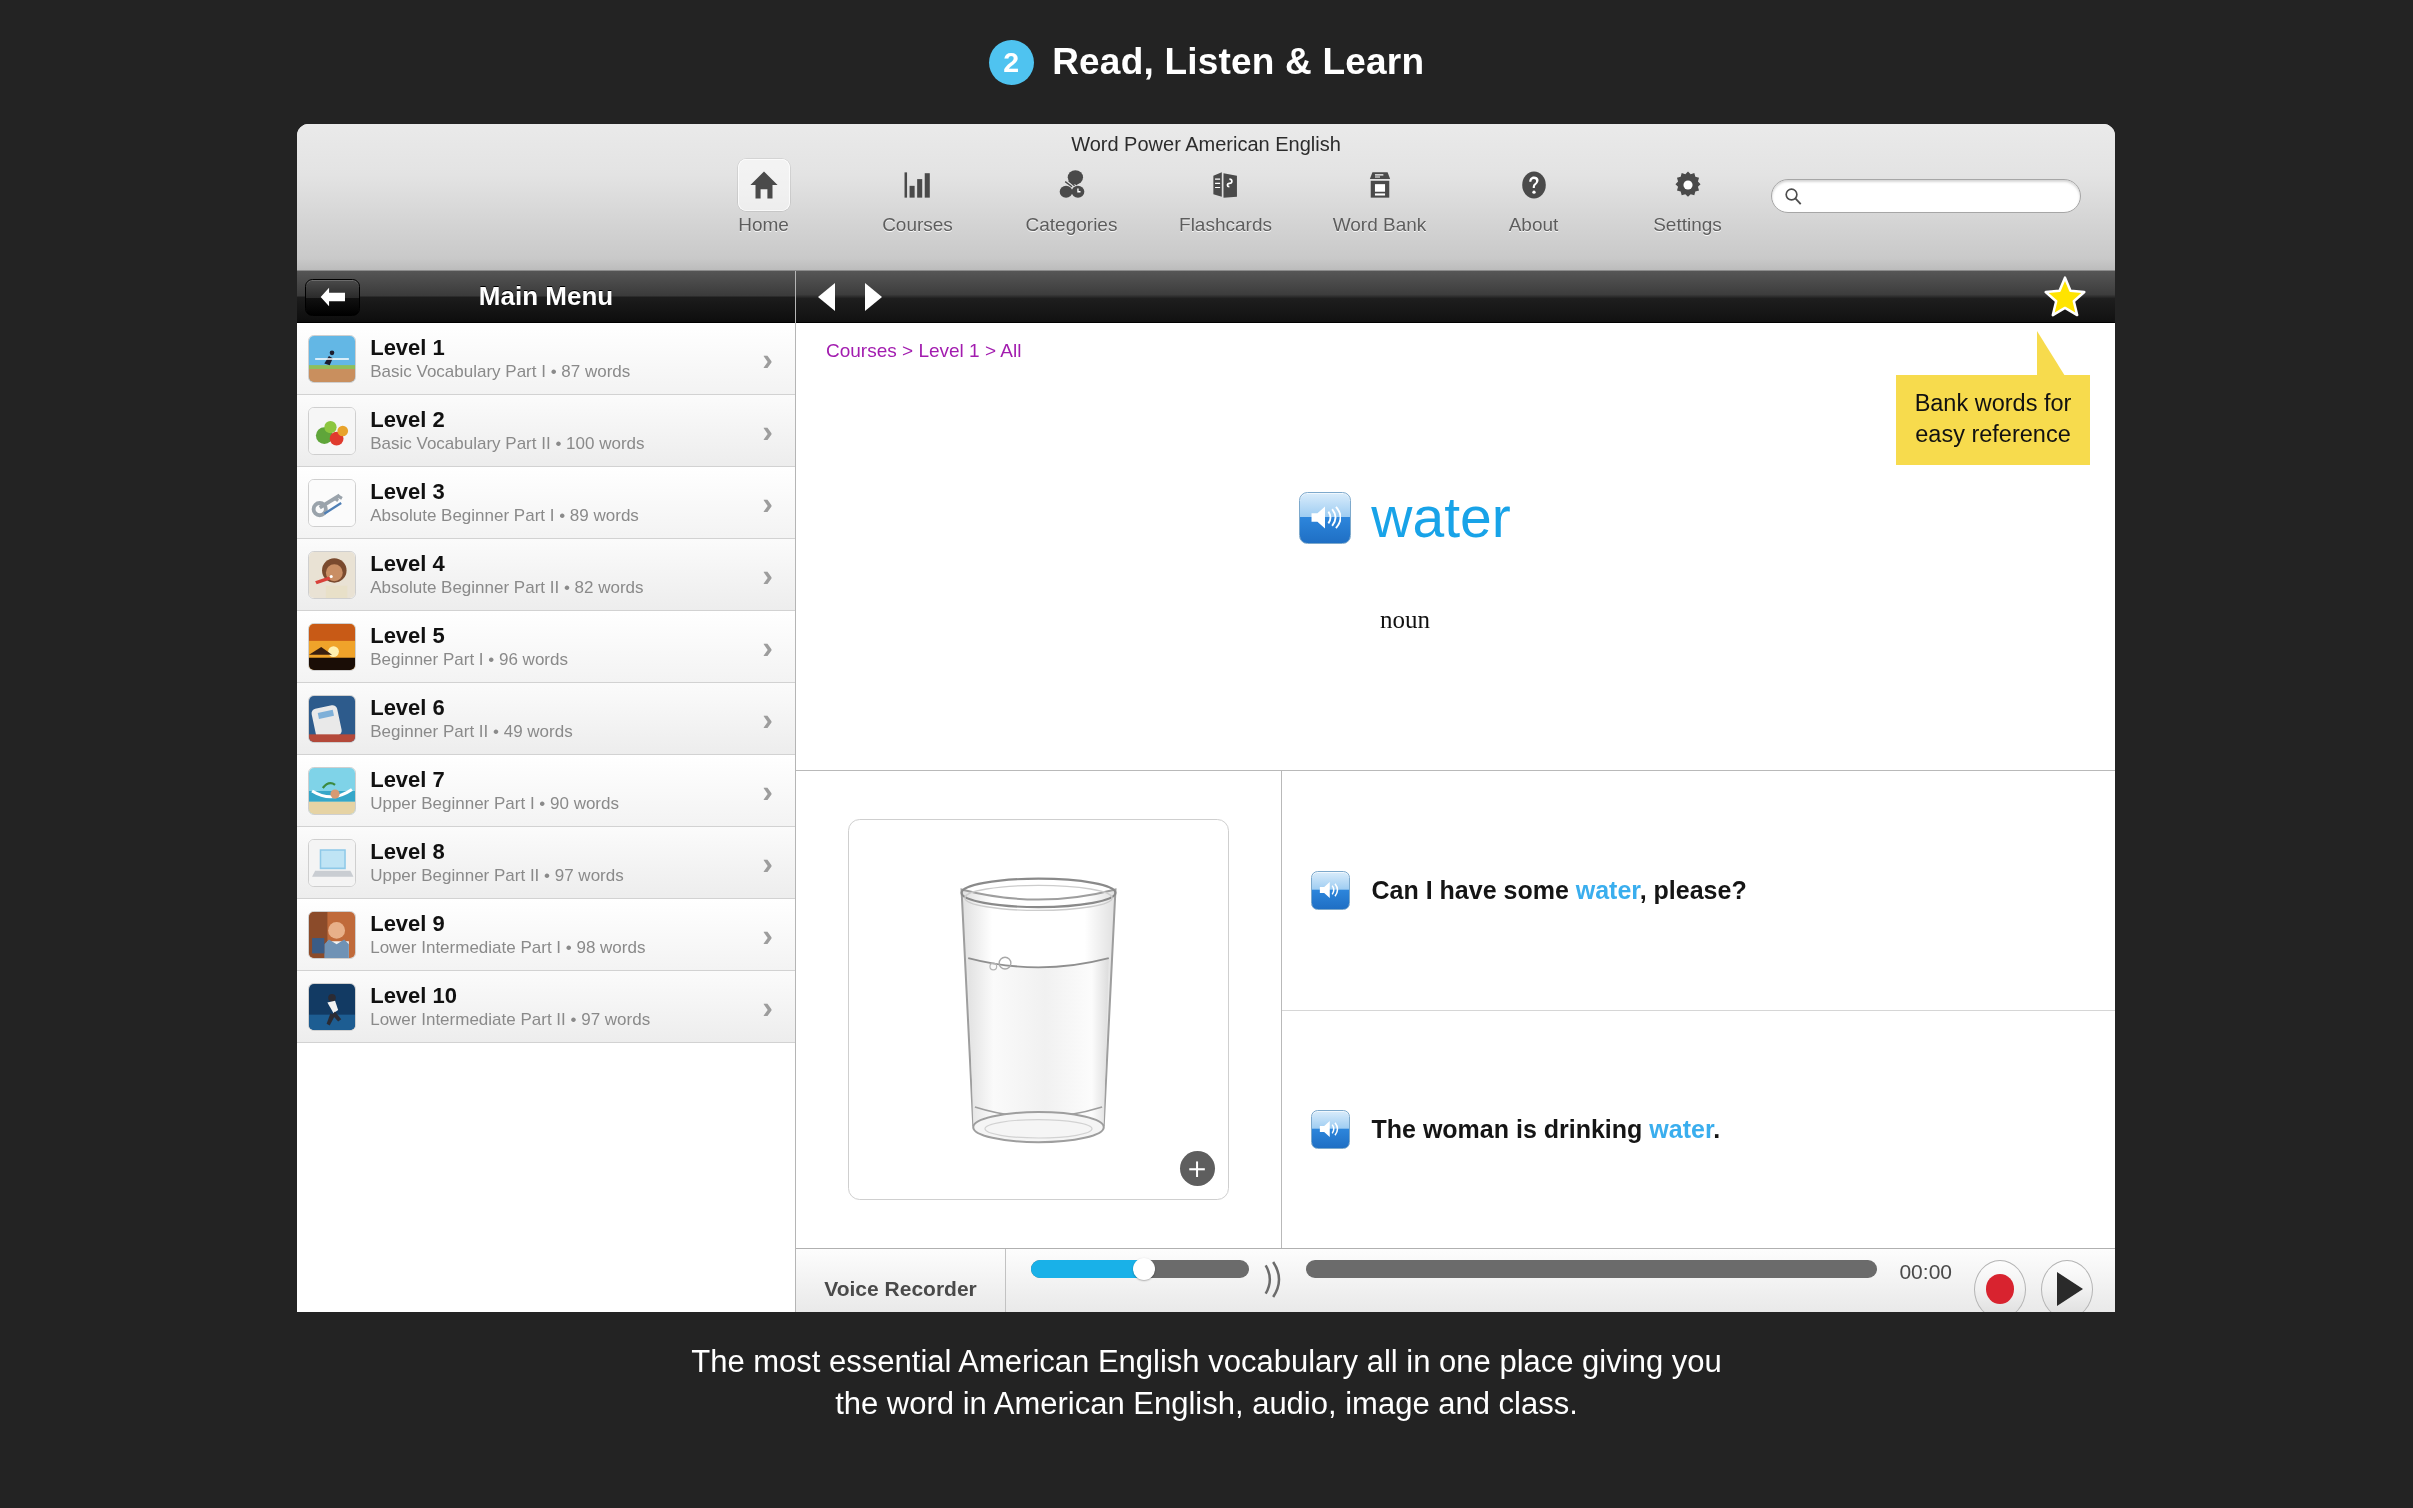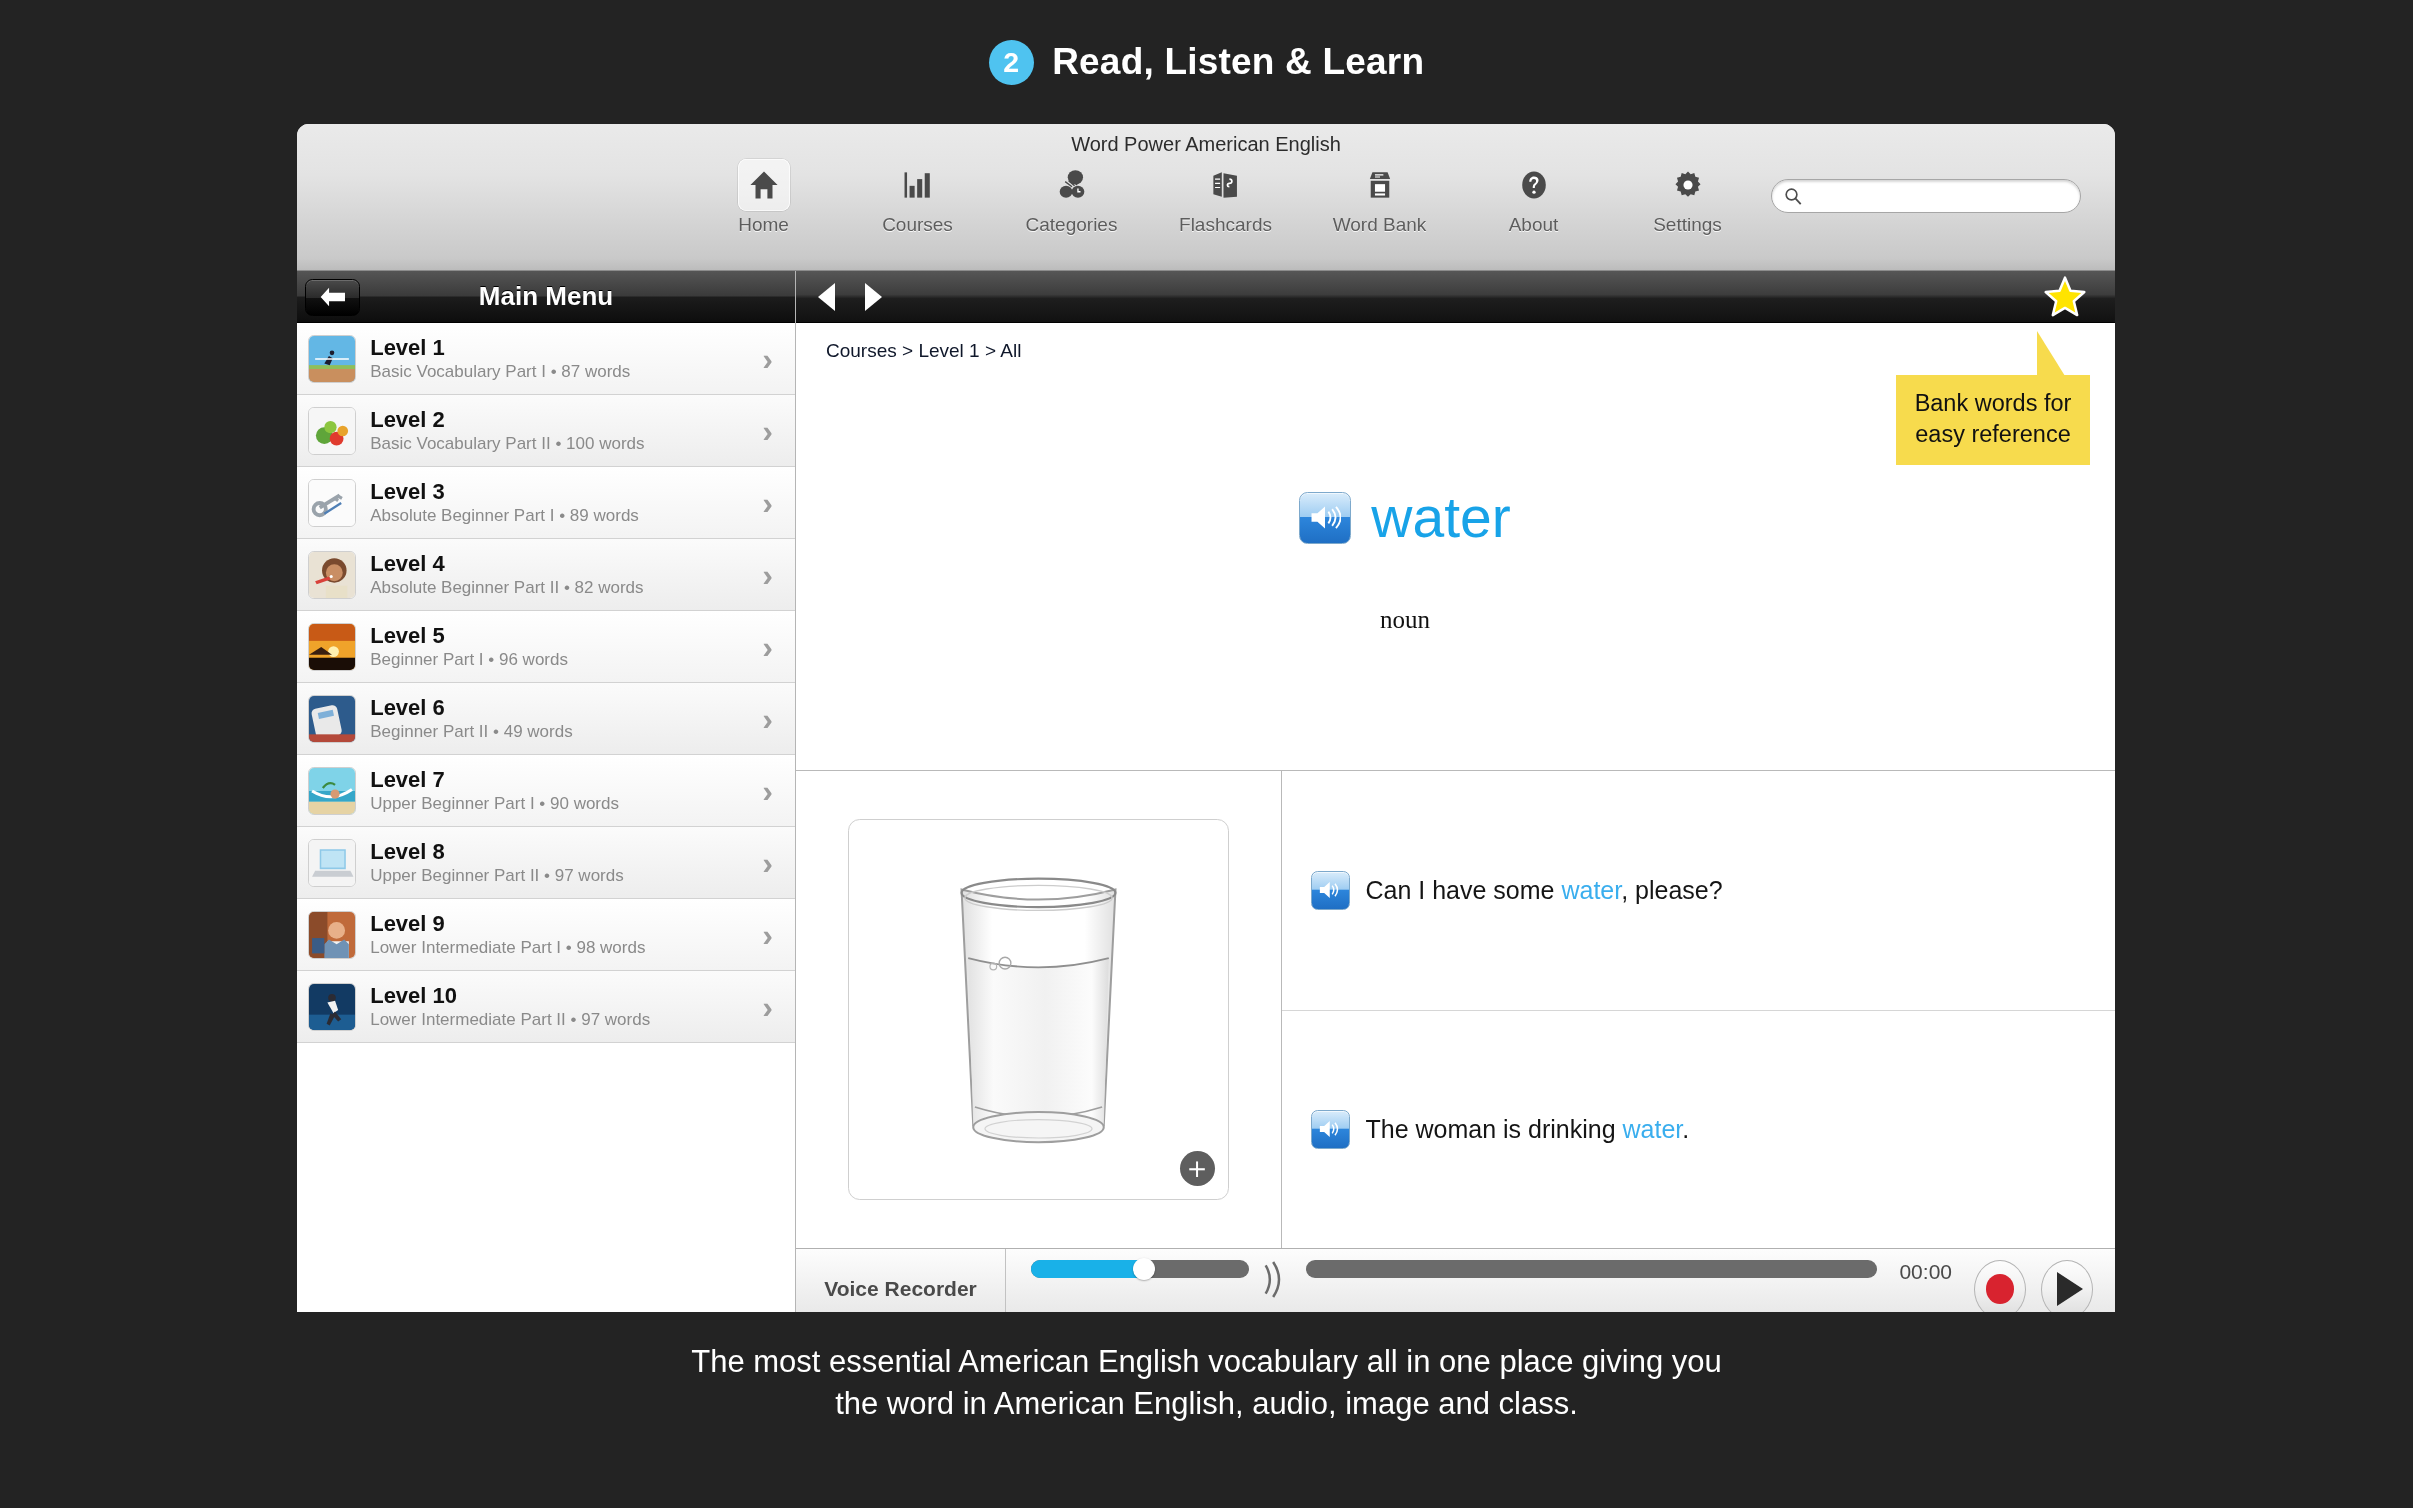--- a/index.html
+++ b/index.html
@@ -155,21 +155,21 @@
   }
   #nav-prev { border-top: 14.2px solid transparent; border-bottom: 14.2px solid transparent; border-right: 17px solid #ffffff; }
   #nav-next { border-top: 14.2px solid transparent; border-bottom: 14.2px solid transparent; border-left: 17px solid #ffffff; margin-left: 30px; }
   #star-button {
     position: absolute; right: 28.5px; top: 5px; width: 44px; height: 42px; cursor: pointer;
   }
 
   #word-area { position: relative; flex: 0 0 448px; border-bottom: 0.8px solid #b9b9b9; }
   #breadcrumb {
     position: absolute; left: 30px; top: 17px;
-    font-size: 19px; color: #0f172a;
+    font-size: 19px; color: #a21caf;
   }
   #word-row {
     position: absolute; left: 0; top: 166px; width: 100%;
     display: flex; align-items: center; justify-content: center; gap: 20px;
     padding-right: 101px;
   }
   #word-text { font-size: 57px; color: #18a3e8; line-height: 1; }
   #pos-text {
     position: absolute; left: 0; top: 283px; width: 100%;
     text-align: center; padding-right: 101px;
@@ -219,23 +219,24 @@
     position: absolute; right: 13.4px; bottom: 13.4px;
     width: 35px; height: 35px; border-radius: 50%;
     background: #5e5e5e; color: #fff;
     display: flex; align-items: center; justify-content: center;
     font-size: 30px; line-height: 1; cursor: pointer;
   }
 
   #sentence-panel { flex: 1 1 auto; display: flex; flex-direction: column; min-width: 0; }
   .sentence-row {
     flex: 1 1 50%;
-    display: flex; align-items: center; gap: 16px;
+    display: flex; align-items: center; gap: 22px;
     padding-left: 28.5px; padding-right: 32px;
     cursor: pointer;
+    font-weight: bold;
   }
   .sentence-row + .sentence-row { border-top: 0.8px solid #d6d6d6; }
   .sentence-text { font-size: 25px; color: #151515; }
   .hl { color: #3aaeee; }
 
   
   #recorder {
     flex: 0 0 80px; display: flex; align-items: center;
     border-top: 0.8px solid #b0b0b0;
     background: linear-gradient(to bottom, #fdfdfd 0%, #efefef 55%, #e4e4e4 100%);

